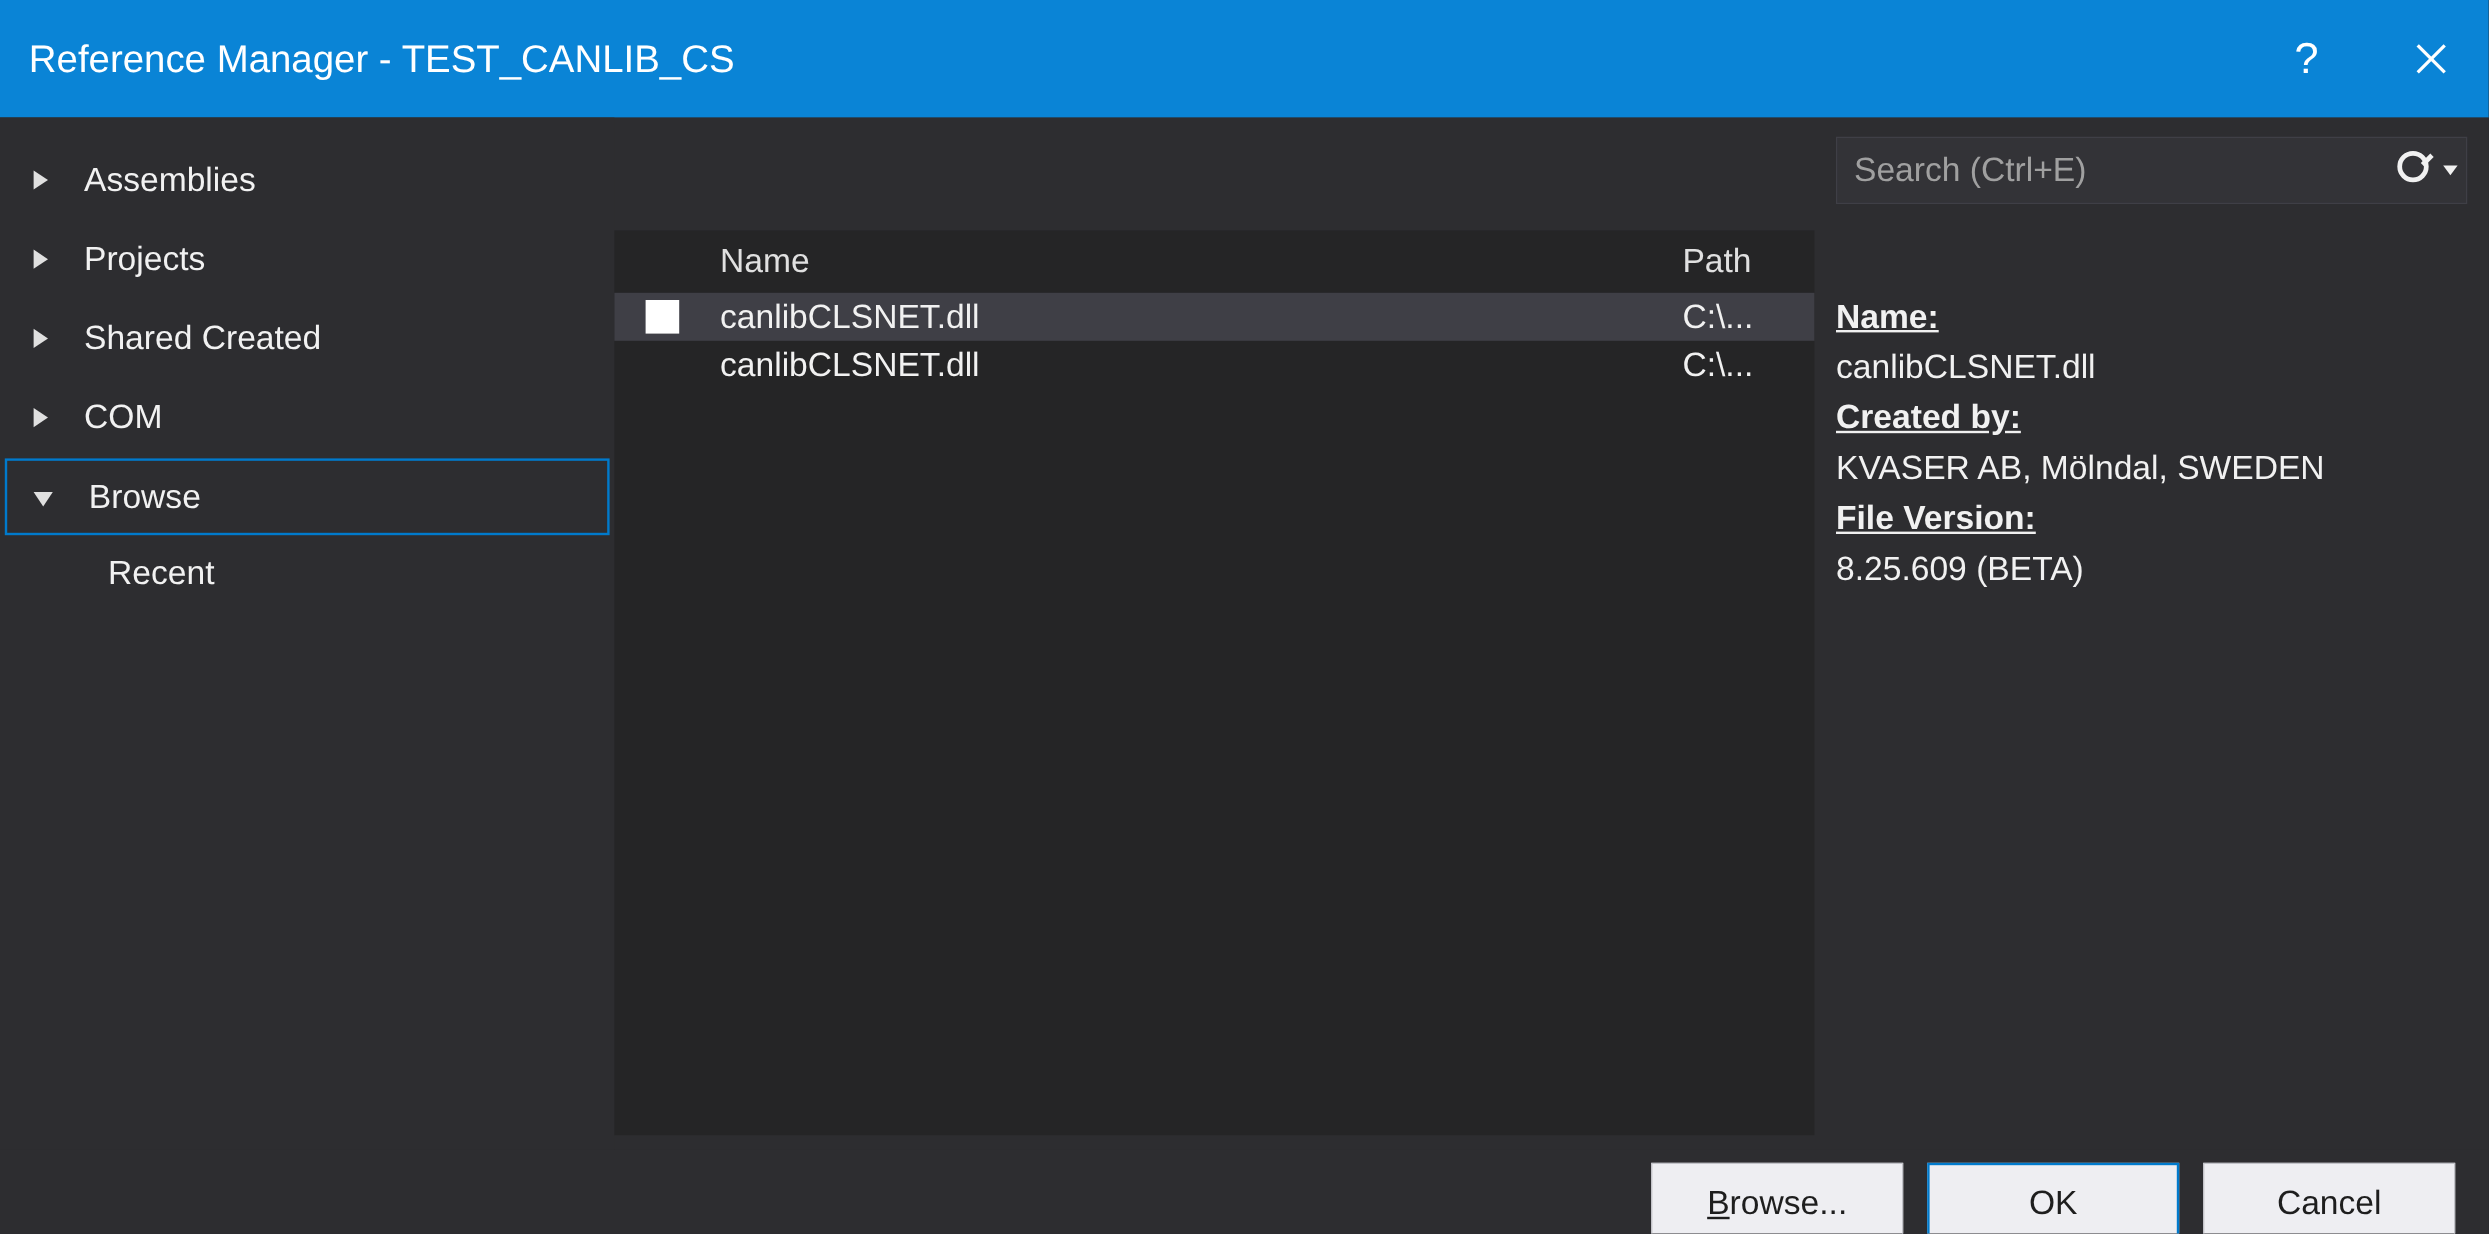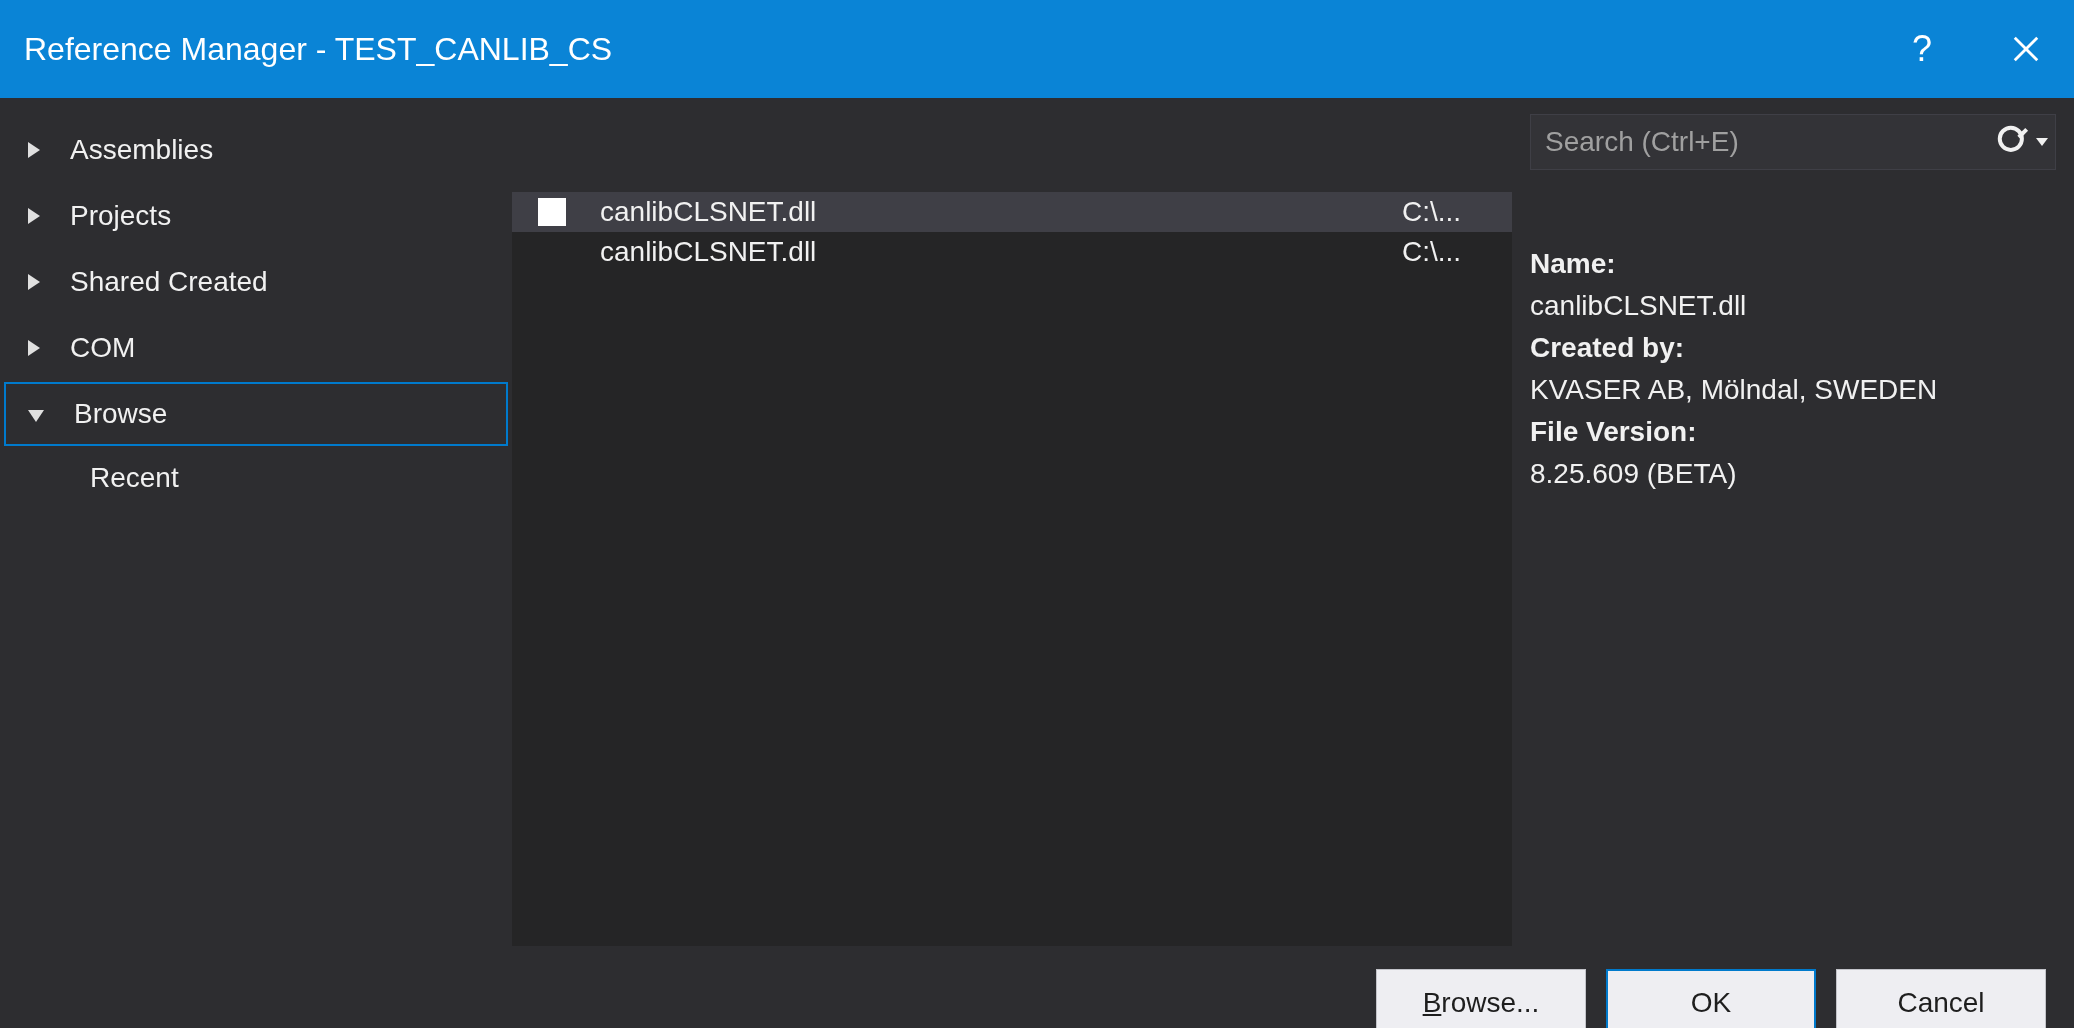--- a/index.html
+++ b/index.html
@@ -147,21 +147,21 @@
     padding-right: 6px;
   }
   .search-dd .dd-tri {
     width: 0; height: 0;
     border-left: 6px solid transparent;
     border-right: 6px solid transparent;
     border-top: 8px solid #f1f1f1;
   }
 
   .details { line-height: 1.5; }
-  .details .lbl { font-weight: 700; }
+  .details .lbl { font-weight: 700; text-decoration: underline; }
   .details .val { font-weight: 400; }
 
   
   .footer {
     height: 90px;
     display: flex;
     justify-content: flex-end;
     align-items: center;
     gap: 20px;
     padding: 0 28px;
@@ -222,20 +222,25 @@
     <div class="side-item expanded selected">
       <span class="tri"></span>
       <span>Browse</span>
     </div>
     <div class="side-sub">
       <span>Recent</span>
     </div>
   </div>
 
   <div class="list-area">
+    <div class="list-header">
+      <div class="col-check"></div>
+      <div class="col-name">Name</div>
+      <div class="col-path">Path</div>
+    </div>
     <div class="list-row selected">
       <div class="chk">
           <span class="box"></span>
         </div>
       <div class="name-cell">canlibCLSNET.dll</div>
       <div class="path-cell">C:\...</div>
     </div>
     <div class="list-row">
       <div class="chk"></div>
       <div class="name-cell">canlibCLSNET.dll</div>

